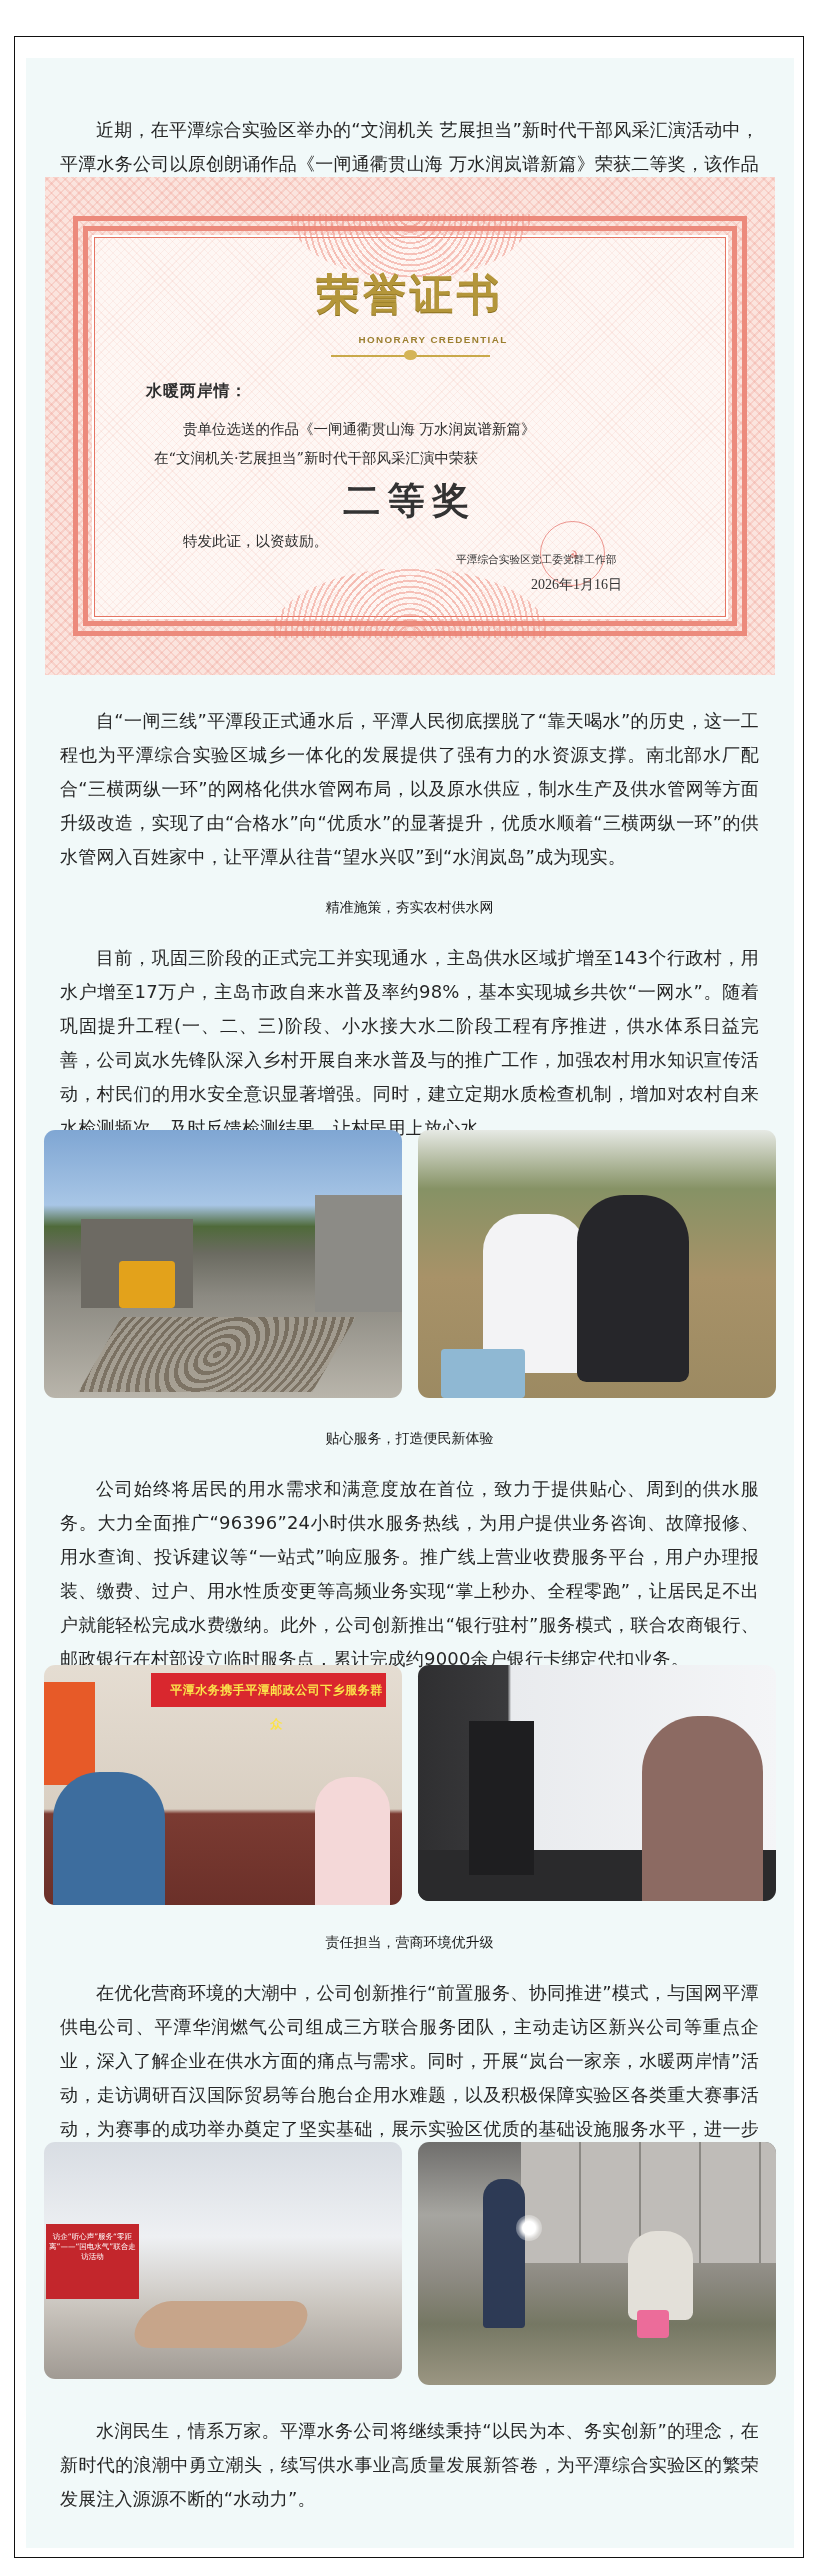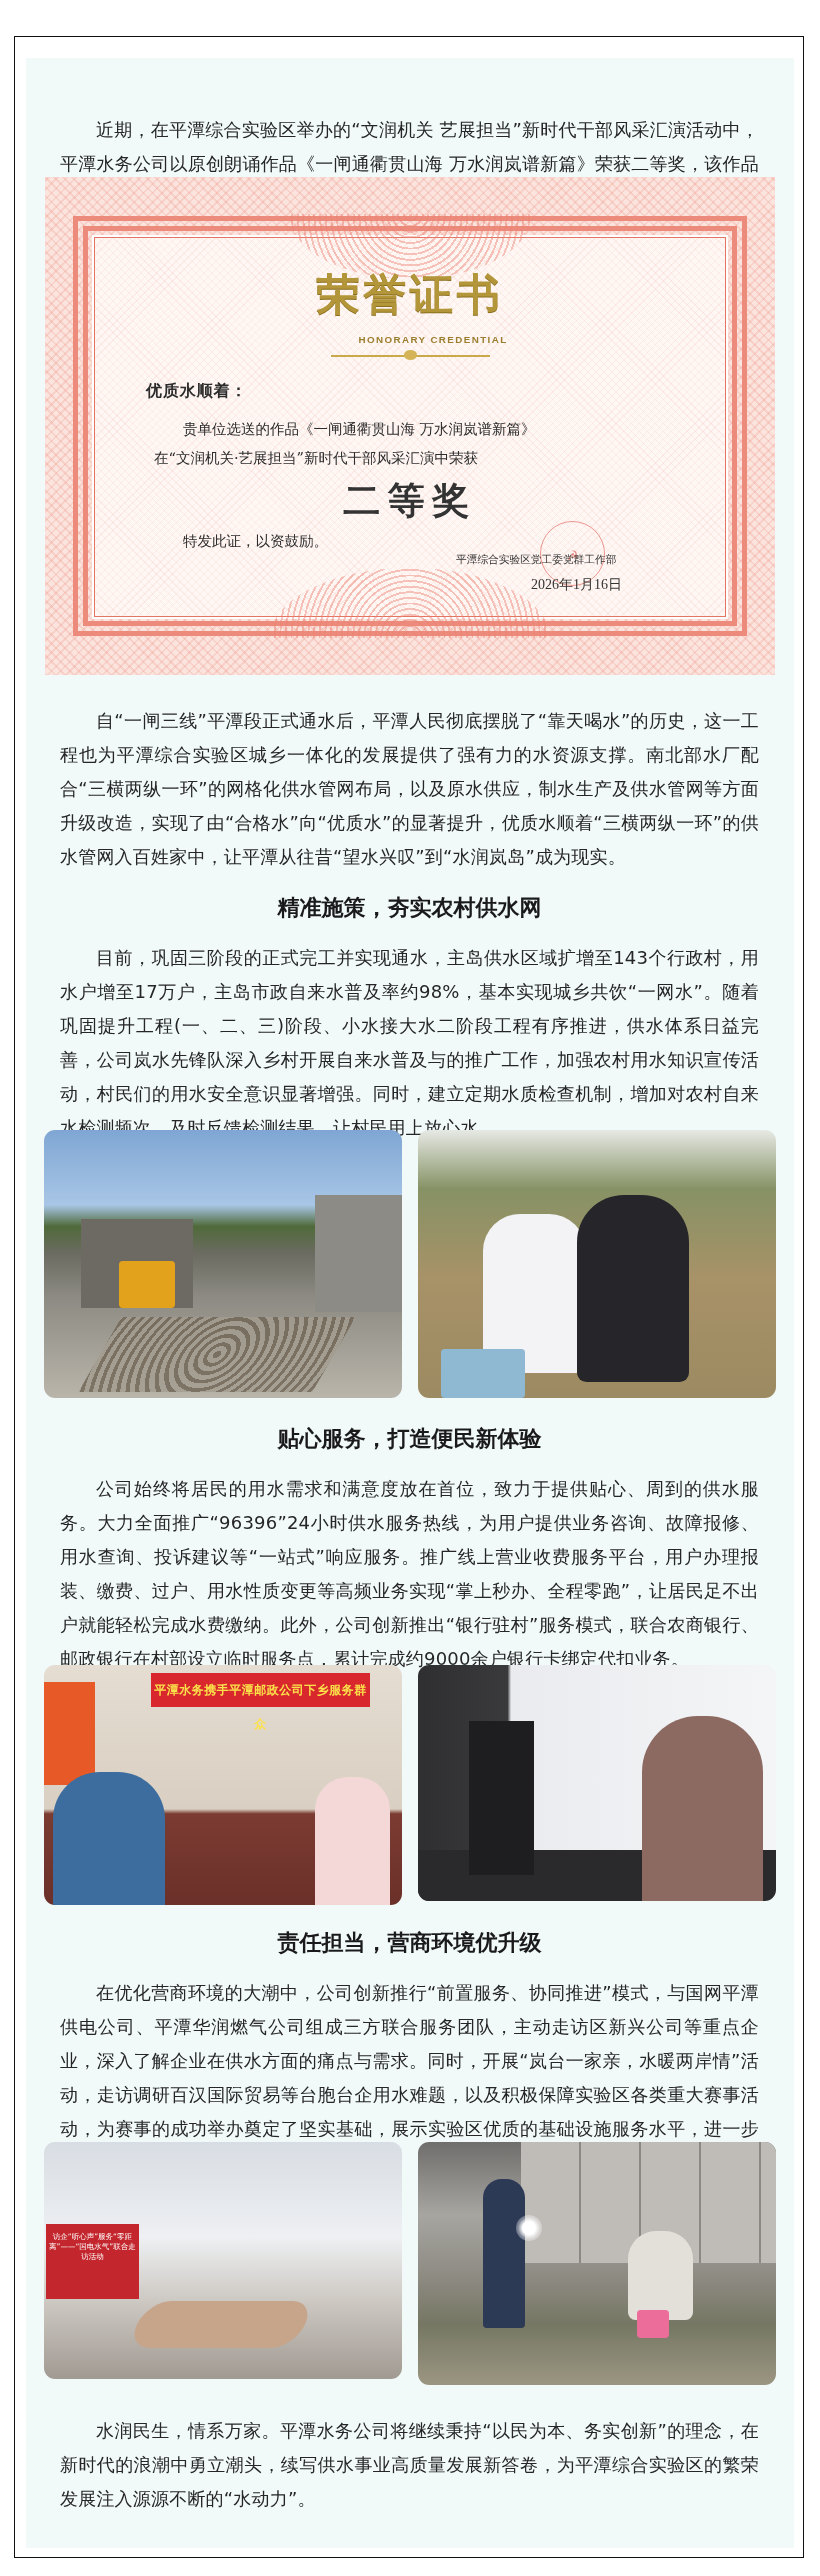--- a/index.html
+++ b/index.html
@@ -5,21 +5,21 @@
   html, body { margin: 0; padding: 0; background: #ffffff; }
   body { width: 821px; height: 2576px; position: relative; overflow: hidden;
          font-family: "DejaVu Sans", "Liberation Sans", sans-serif; color: #222; }
   .frame { position: absolute; left: 14px; top: 36px; width: 790px; height: 2522px;
            border: 1.4px solid #111; box-sizing: border-box; background: #fff; }
   .panel { position: absolute; left: 26px; top: 58px; width: 768px; height: 2490px;
            background: #f1f9f9; }
   .content { position: absolute; left: 44px; top: 58px; width: 731px; }
   p.para { margin: 16px; font-size: 18px; line-height: 34px; text-indent: 2em;
            text-align: justify; letter-spacing: 0.2px; color: #262626; }
-  h2.sec { margin: 0; font-size: 22px; line-height: 35px; text-align: center; font-weight: bold; color: #1a1a1a; }
+  h2.sec { margin: 0; font-size: 14px; line-height: 35px; text-align: center; font-weight: normal; color: #1a1a1a; }
   .cert { position: absolute; left: 45px; top: 177px; width: 730px; height: 498px;
           background: #fdf1ee; overflow: hidden; }
   .cert .outer { position: absolute; inset: 0;
                  background:
                    repeating-linear-gradient(45deg, rgba(232,120,105,0.18) 0 1.9px, transparent 1.9px 6.5px),
                    repeating-linear-gradient(-45deg, rgba(232,120,105,0.18) 0 1.9px, transparent 1.9px 6.5px),
                    #fbe4de; }
   .cert .band { position: absolute; left: 28px; top: 39px; right: 28px; bottom: 39px;
                 border: 15px solid #ec8a7c; border-style: double; box-sizing: border-box; }
   .cert .inner { position: absolute; left: 49px; top: 60px; right: 49px; bottom: 58px;
@@ -65,21 +65,21 @@
   
   .p2 { left: 418px; top: 1130px; width: 358px; height: 268px;
         background: linear-gradient(180deg, #e6e9e4 0%, #869265 22%, #a89268 55%, #9c8a62 100%); }
   .p2 .coat { position: absolute; left: 65px; top: 84px; width: 103px; height: 159px; background: #f3f3f5; border-radius: 37px 37px 9.3px 9.3px; }
   .p2 .jacket { position: absolute; left: 159px; top: 65px; width: 112px; height: 187px; background: #26262a; border-radius: 47px 47px 9.3px 9.3px; }
   .p2 .box { position: absolute; left: 23.4px; top: 219px; width: 84px; height: 49px; background: #8fb8d3; border-radius: 3.7px; }
   
   .p3 { left: 44px; top: 1665px; width: 358px; height: 240px;
         background: linear-gradient(180deg, #e5ddd2 0%, #d9cfc2 60%, #7b3b32 62%, #6b3029 100%); }
   .p3 .banner { position: absolute; left: 107px; top: 7.5px; width: 219px; height: 34px; background: #d9272e; color: #fbe24a;
-                font-size: 12px; font-weight: bold; line-height: 34px; text-align: center; letter-spacing: 0.5px; }
+                font-size: 12px; font-weight: bold; line-height: 34px; text-align: center; letter-spacing: 0.5px; padding-left: 16px; }
   .p3 .side-sign { position: absolute; left: 0; top: 17px; width: 51px; height: 103px; background: #e75a28; }
   .p3 .man { position: absolute; left: 9.3px; top: 107px; width: 112px; height: 133px; background: #3d6d9e; border-radius: 47px 47px 0 0; }
   .p3 .girl { position: absolute; left: 271px; top: 112px; width: 75px; height: 128px; background: #f4d8d8; border-radius: 33px 33px 0 0; }
   
   .p4 { left: 418px; top: 1665px; width: 358px; height: 236px;
         background: linear-gradient(90deg, #2f2f31 0%, #3a3a3c 25%, #e9ebee 26%, #f4f5f7 100%); }
   .p4 .monitor { position: absolute; left: 51px; top: 56px; width: 65px; height: 154px; background: #1e1e20; }
   .p4 .woman { position: absolute; left: 224px; top: 51px; width: 121px; height: 185px; background: #8c6a62; border-radius: 56px 56px 0 0; }
   .p4 .desk { position: absolute; left: 0; bottom: 0; width: 358px; height: 51px; background: #2a2a2c; }
   
@@ -111,21 +111,21 @@
 
 <div class="cert">
   <div class="outer"></div>
   <div class="band"></div>
   <div class="inner"></div>
   <div class="rosette-top"></div>
   <div class="rosette-bot"></div>
   <div class="title">荣誉证书</div>
   <div class="subtitle">HONORARY CREDENTIAL</div>
   <div class="ornament"></div>
-  <div class="recipient">优质水顺着：</div>
+  <div class="recipient">水暖两岸情：</div>
   <div class="line1">贵单位选送的作品《一闸通衢贯山海 万水润岚谱新篇》</div>
   <div class="line2">在“文润机关·艺展担当”新时代干部风采汇演中荣获</div>
   <div class="award">二等奖</div>
   <div class="closing">特发此证，以资鼓励。</div>
   <div class="seal"></div>
   <div class="issuer">平潭综合实验区党工委党群工作部</div>
   <div class="date">2026年1月16日</div>
 </div>
 
 <div class="content" style="top:688px;">

